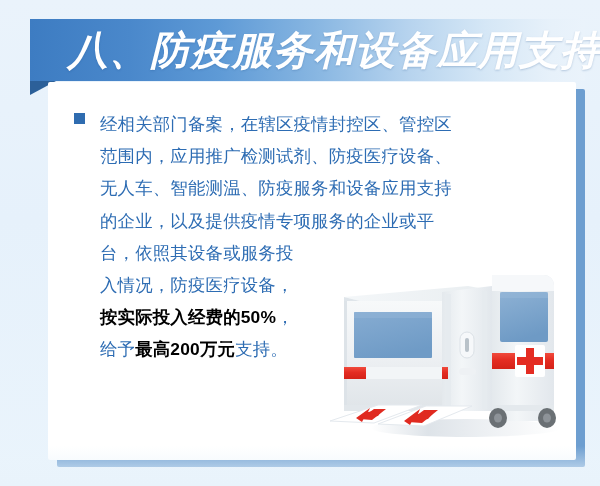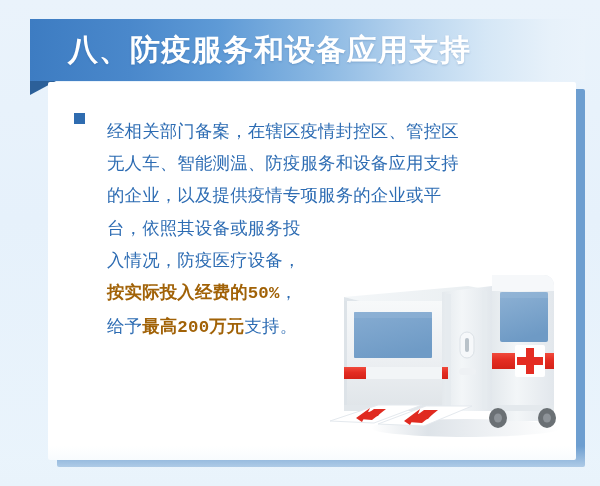--- a/index.html
+++ b/index.html
@@ -54,26 +54,27 @@
     height: 0;
     border-left: 26px solid #2c6099;
     border-bottom: 14px solid transparent;
   }
   .banner-title {
     position: absolute;
     left: 38px;
     top: 0;
     height: 62px;
     line-height: 62px;
-    font-size: 30px;
+    font-size: 40px;
     font-weight: bold;
     color: #ffffff;
     letter-spacing: 1px;
     white-space: nowrap;
     text-shadow: 0 1px 2px rgba(30,80,140,0.25);
+    font-style: italic;
   }
 
   
   .card-shadow {
     position: absolute;
     left: 57px;
     top: 89px;
     width: 528px;
     height: 378px;
     background: #6d9ed0;
@@ -99,33 +100,32 @@
   }
   .bullet {
     position: absolute;
     left: 0px;
     top: 9px;
     width: 11px;
     height: 11px;
     background: #2f6cb0;
   }
   .para {
-    margin: 11px;
+    margin: 4px;
     padding-left: 22px;
     font-size: 17.4px;
     line-height: 32.2px;
     color: #2d6cb3;
     text-align: justify;
     letter-spacing: 0.2px;
     font-weight: 500;
   }
   .para .hi {
-    color: #a16207;
+    color: #000000;
     font-weight: bold;
-    font-family: Liberation Mono, monospace;
   }
   .para .ln {
     display: block;
   }
   .para .ln.first {
     text-indent: 0;
   }
 
   
   .illus {
@@ -268,20 +268,21 @@
           <path d="M88,171 L104,159 L102,164 L118,162 L112,169 L96,171 L94,175 Z" fill="#e02a20"></path>
           <path d="M92,172 L108,160 L122,160 L106,173 Z" fill="#e02a20"></path>
         </g>
       </svg>
     </div>
 
     <div class="body-block">
       <span class="bullet"></span>
       <p class="para">
         <span class="ln first">经相关部门备案，在辖区疫情封控区、管控区</span>
+        <span class="ln">范围内，应用推广检测试剂、防疫医疗设备、</span>
         <span class="ln">无人车、智能测温、防疫服务和设备应用支持</span>
         <span class="ln">的企业，以及提供疫情专项服务的企业或平</span>
         <span class="ln">台，依照其设备或服务投</span>
         <span class="ln">入情况，防疫医疗设备，</span>
         <span class="ln"><span class="hi">按实际投入经费的50%</span><span>，</span></span>
         <span class="ln"><span>给予</span><span class="hi">最高200万元</span><span>支持。</span></span>
       </p>
     </div>
 
   </div>

